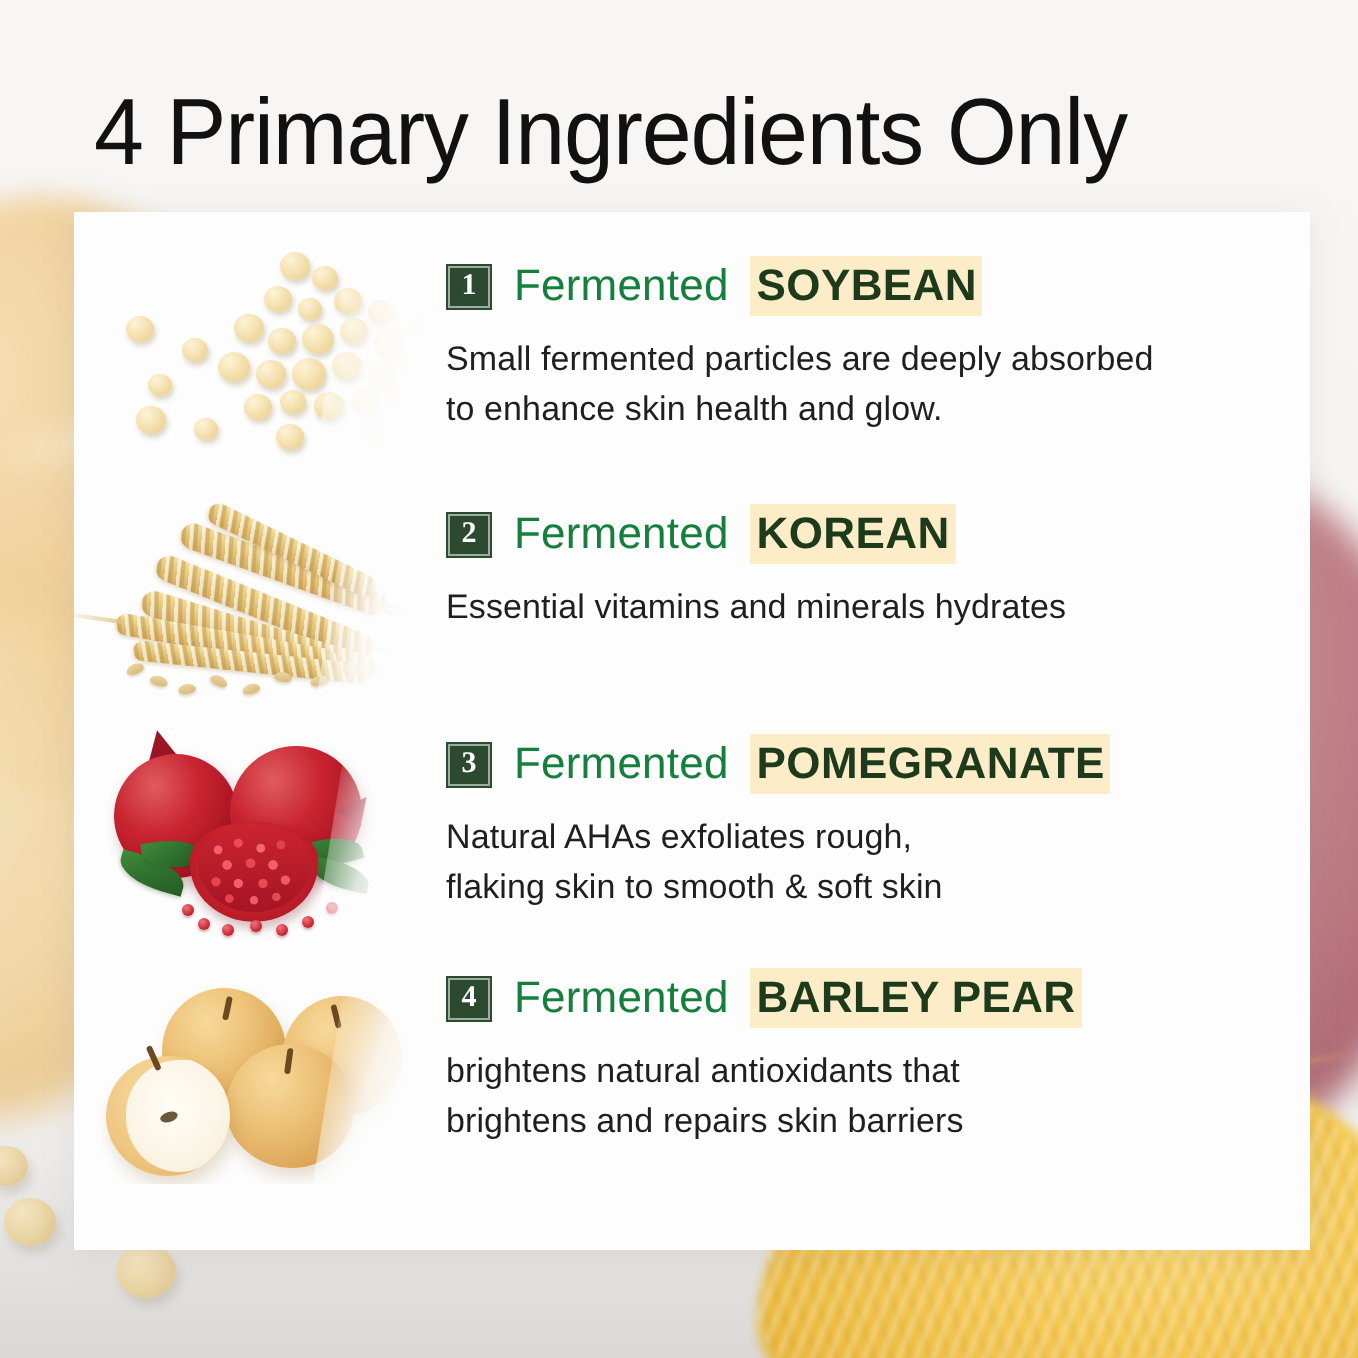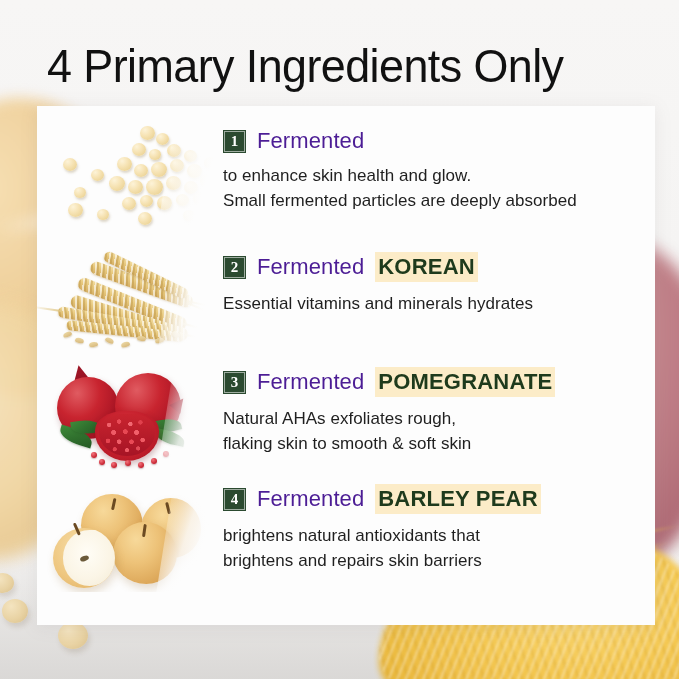--- a/index.html
+++ b/index.html
@@ -375,21 +375,21 @@
     color: #ffffff;
     font-size: 15px;
     line-height: 1;
     font-weight: 700;
     font-family: "Liberation Serif", serif;
     box-shadow: inset 0 0 0 1px #2b4a30, inset 0 0 0 2px rgba(255,255,255,.55);
     flex: 0 0 auto;
   }
   .head-label {
     font-size: 22px;
-    color: #4c1d95;
+    color: #15803d;
     margin-left: 11px;
     letter-spacing: .1px;
   }
   .head-name {
     font-size: 22px;
     font-weight: 700;
     color: #1e3a1c;
     margin-left: 11px;
     background: #fcecc8;
     padding: 2px 3px 2px 3px;
@@ -464,24 +464,25 @@
             <div class="bean" style="left:31px;top:79px;width:15px;height:14px;"></div>
             <div class="bean" style="left:60px;top:85px;width:12px;height:11px;"></div>
             <div class="bean" style="left:101px;top:88px;width:14px;height:13px;"></div>
             <div class="bean" style="left:146px;top:86px;width:12px;height:11px;"></div>
           </div>
         </div>
         <div class="text">
           <div class="head-line">
             <span class="badge">1</span>
             <span class="head-label">Fermented</span>
+            <span class="head-name">SOYBEAN</span>
           </div>
           <div class="desc">
+            <span>Small fermented particles are deeply absorbed</span>
             <span>to enhance skin health and glow.</span>
-            <span>Small fermented particles are deeply absorbed</span>
           </div>
         </div>
       </div>
 
       <div class="row r2">
         <div class="thumb">
           <div class="thumb-inner">
 
             <div class="barley-stalk" style="left:56px;top:12px;transform:rotate(20deg);">
               <div class="barley-head" style="width:108px;"></div>

